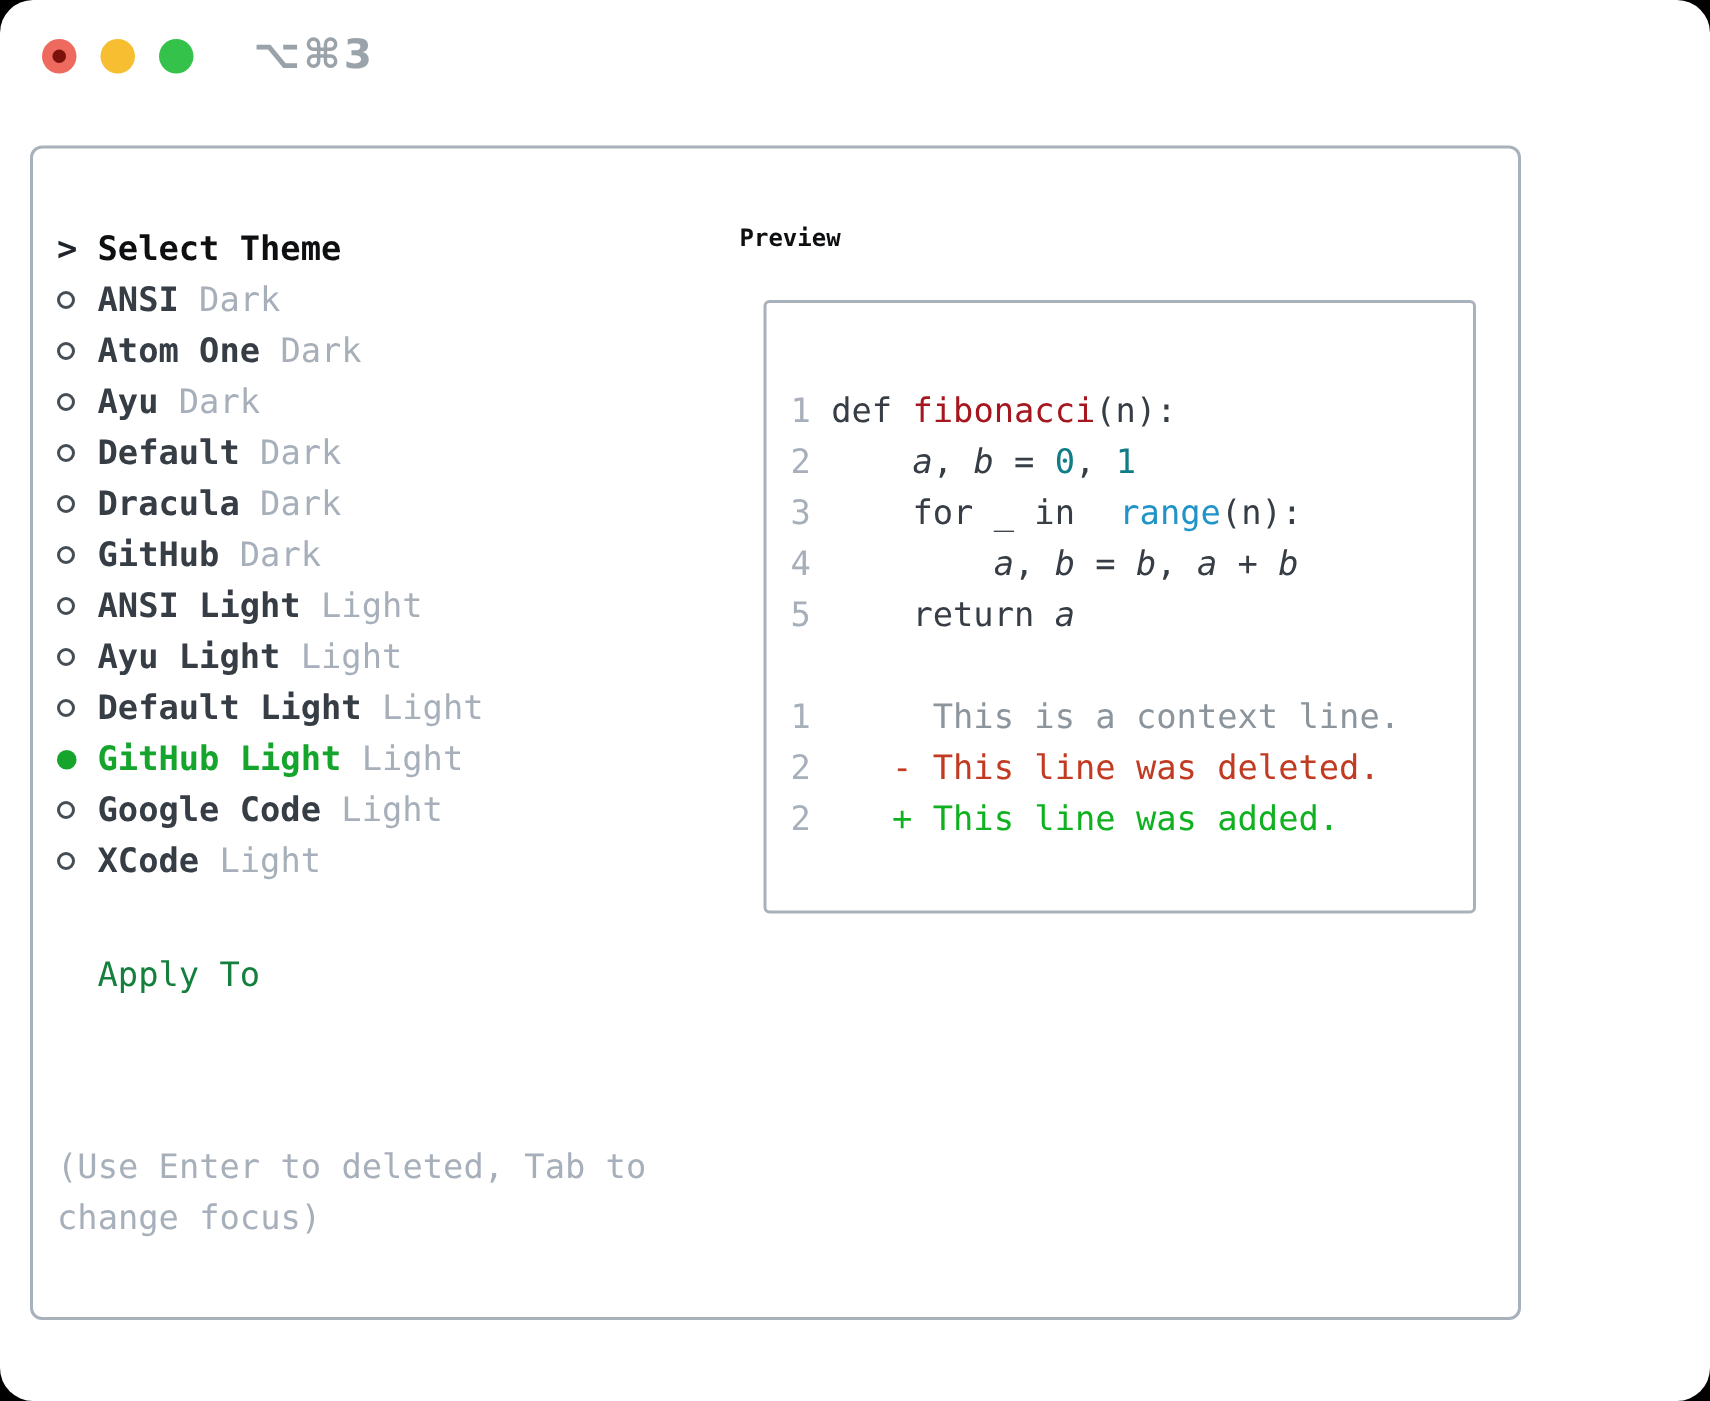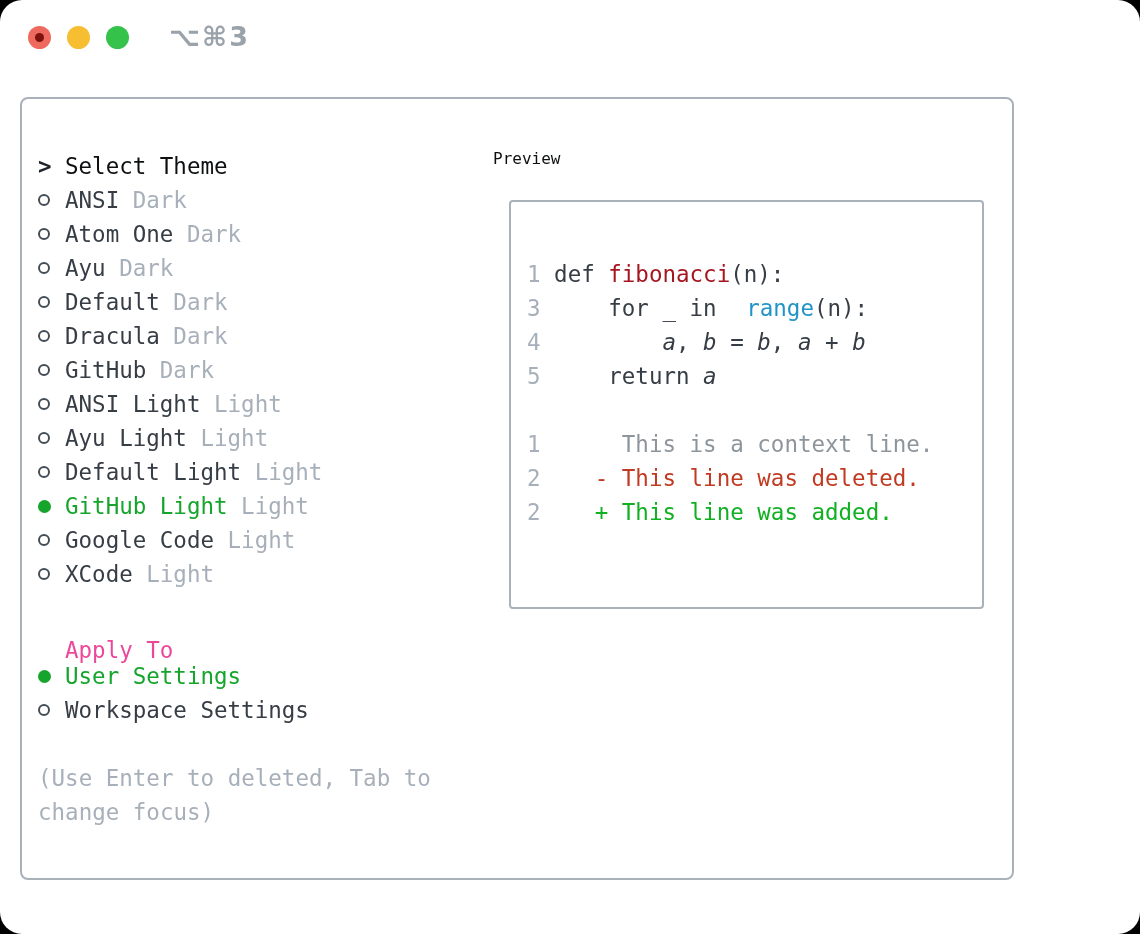--- a/index.html
+++ b/index.html
@@ -38,23 +38,23 @@
   
   .panel{
     position:absolute;left:20px;top:97px;width:994px;height:783px;box-sizing:border-box;
     border:2px solid var(--border-gray);border-radius:8px;background:#fff;
   }
   .row{display:flex;align-items:center;height:34px;white-space:pre;font-size:22.5px;}
   .marker{width:27px;flex:none;display:flex;align-items:center;}
   .ring{width:12px;height:12px;border:2px solid #454d55;border-radius:50%;box-sizing:border-box;}
   .dot{width:13px;height:13px;border-radius:50%;background:var(--accent-green);}
   .prompt{font-weight:bold;color:#20252b;font-size:22.5px;}
-  .hdr{font-weight:normal;color:var(--header-black);}
-  .subhdr{color:#ec4899;margin-top:16px;}
-  .opt-label{color:var(--text-dark);}
+  .hdr{font-weight:bold;color:var(--header-black);}
+  .subhdr{color:#15803d;margin-top:16px;}
+  .opt-label{color:var(--text-dark);font-weight:bold;}
   .opt-variant{color:var(--muted-gray);}
   .selected .opt-label{color:var(--accent-green);}
   .theme-col{position:absolute;left:16px;top:50px;}
   .apply-col{position:absolute;left:16px;top:526px;}
   .hint{position:absolute;left:16px;top:662px;}
   .hint .row{color:var(--muted-gray);}
   
   .preview-title{position:absolute;left:471px;top:50px;height:34px;display:flex;}
   .preview-box{
     position:absolute;left:487px;top:101px;width:475px;height:409px;box-sizing:border-box;
@@ -106,38 +106,35 @@
             <div class="row"><span class="marker"><span class="ring"></span></span><span class="opt-label">Google Code</span><span class="opt-variant"> Light</span></div>
             <div class="row"><span class="marker"><span class="ring"></span></span><span class="opt-label">XCode</span><span class="opt-variant"> Light</span></div>
           </div>
       </div>
 
       <div class="apply-col">
         <div class="row">
           <span class="marker"></span>
           <span class="subhdr">Apply To</span>
         </div>
-        <div id="apply-list">
-            <div class="row selected"><span class="marker"><span class="dot"></span></span><span class="opt-label">User Settings</span></div>
-            <div class="row"><span class="marker"><span class="ring"></span></span><span class="opt-label">Workspace Settings</span></div>
-          </div>
       </div>
 
       <div class="hint" id="hint-block">
           <div class="row">(Use Enter to deleted, Tab to</div>
           <div class="row">change focus)</div>
         </div>
 
       <div class="preview-title">
         <span class="hdr">Preview</span>
       </div>
 
       <div class="preview-box">
         <div class="code" id="code-block">
             <div class="code-line"><span class="gutter">1</span><span class="sg-plain"> def </span><span class="sg-func">fibonacci</span><span class="sg-plain">(n):</span></div>
+            <div class="code-line"><span class="gutter">2</span><span class="sg-plain">     </span><span class="sg-var">a</span><span class="sg-plain">, </span><span class="sg-var">b</span><span class="sg-plain"> = </span><span class="sg-num">0</span><span class="sg-plain">, </span><span class="sg-num">1</span></div>
             <div class="code-line"><span class="gutter">3</span><span class="sg-plain">     for _ in </span><span class="sg-builtin">range</span><span class="sg-plain">(n):</span></div>
             <div class="code-line"><span class="gutter">4</span><span class="sg-plain">         </span><span class="sg-var">a</span><span class="sg-plain">, </span><span class="sg-var">b</span><span class="sg-plain"> = </span><span class="sg-var">b</span><span class="sg-plain">, </span><span class="sg-var">a</span><span class="sg-plain"> + </span><span class="sg-var">b</span></div>
             <div class="code-line"><span class="gutter">5</span><span class="sg-plain">     return </span><span class="sg-var">a</span></div>
             <div class="code-line"><span class="gutter"></span></div>
             <div class="code-line"><span class="gutter">1</span><span class="sg-ctx">      This is a context line.</span></div>
             <div class="code-line"><span class="gutter">2</span><span class="sg-del">    - This line was deleted.</span></div>
             <div class="code-line"><span class="gutter">2</span><span class="sg-add">    + This line was added.</span></div>
           </div>
       </div>
 

